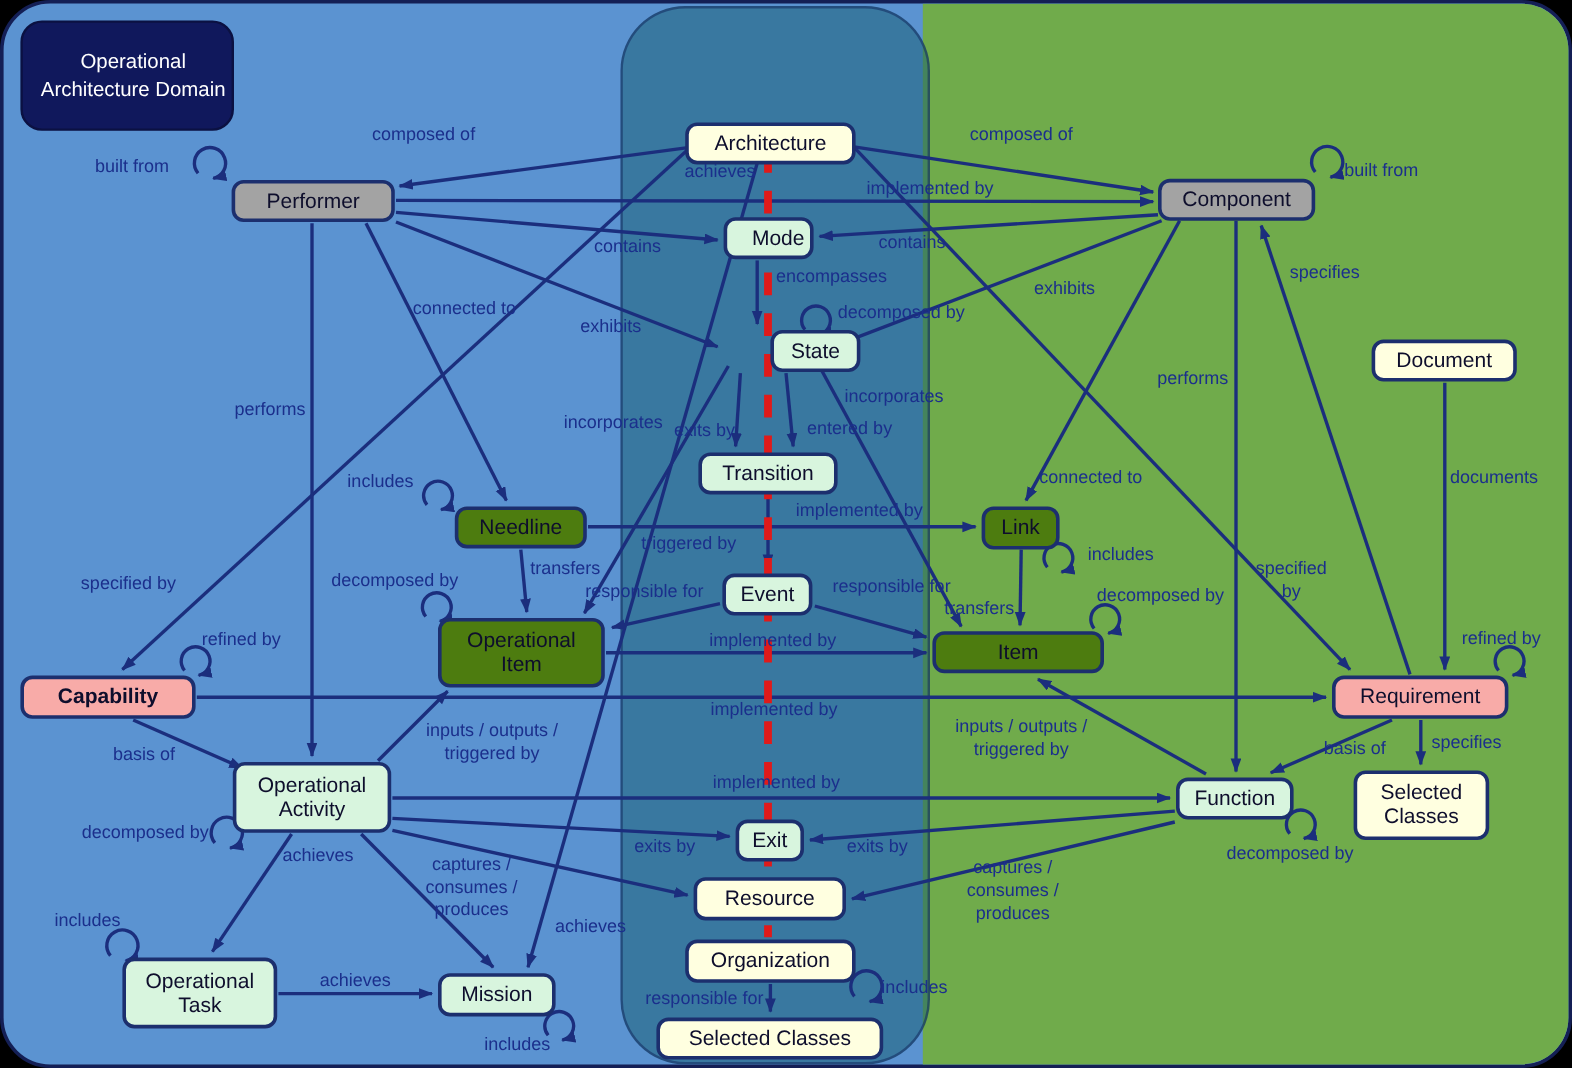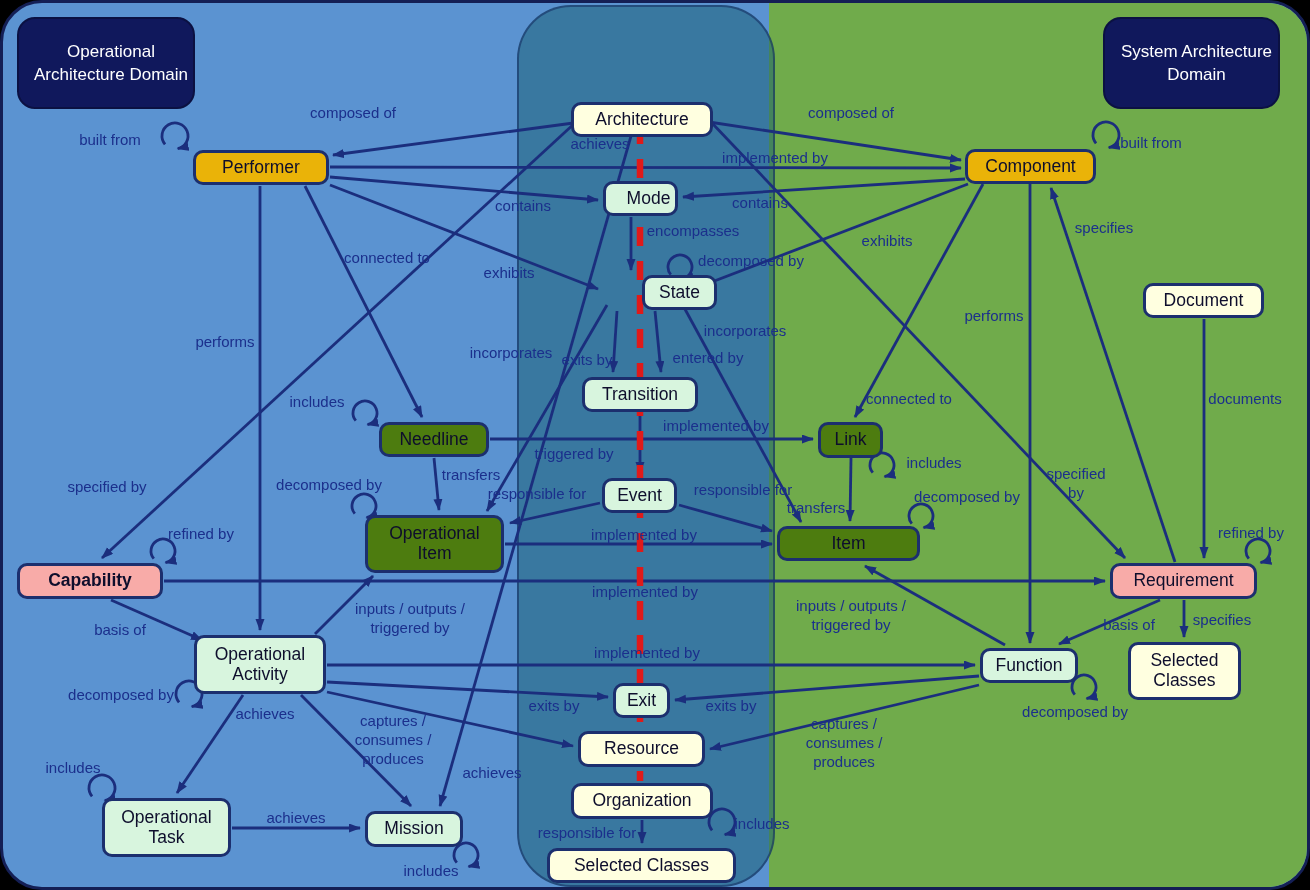--- a/index.html
+++ b/index.html
@@ -6,21 +6,21 @@
   .stage{position:relative;width:1310px;height:890px;font-family:"Liberation Sans",sans-serif;overflow:hidden;}
   .frame{position:absolute;left:0;top:0;width:1310px;height:890px;box-sizing:border-box;
          border:3px solid #141f55;border-radius:42px;background:#5b93d1;overflow:hidden;}
   .green-half{position:absolute;left:766px;top:0;width:544px;height:890px;background:#70ab4b;}
   .band{position:absolute;left:514px;top:2px;width:258px;height:882px;border-radius:54px;
         background:rgba(24,94,112,0.50);border:2px solid rgba(18,40,95,0.55);box-sizing:border-box;}
   svg.wires{position:absolute;left:0;top:0;width:1310px;height:890px;}
   .node{position:absolute;display:flex;align-items:center;justify-content:center;text-align:center;
         box-sizing:border-box;border:3px solid #1c2f6e;border-radius:10px;font-size:17.5px;
         color:#0e0e2c;white-space:pre-line;line-height:1.12;padding:1px 4px;}
-  .node.blue{background:#eab308}
+  .node.blue{background:#a3a3a3}
   .node.green{background:#d8f5de}
   .node.yellow{background:#4d7c0f}
   .node.pink{background:#f8aba8}
   .node.cream{background:#ffffe0}
   .node.navy{background:#10185c;color:#ffffff;border:2px solid #0b1142;border-radius:18px;
              font-size:17px;line-height:1.38;font-weight:400;padding-left:14px;}
   .elabel{position:absolute;transform:translate(-50%,-50%);font-size:15px;color:#1b2f8c;
           white-space:pre;text-align:center;line-height:1.25;}
 </style>
 </head>
@@ -184,15 +184,14 @@
         <div class="elabel" style="left: 964px; top: 494px;">decomposed by</div>
         <div class="elabel" style="left: 198px; top: 531px;">refined by</div>
         <div class="elabel" style="left: 1248px; top: 530px;">refined by</div>
         <div class="elabel" style="left: 118px; top: 692px;">decomposed by</div>
         <div class="elabel" style="left: 1072px; top: 709px;">decomposed by</div>
         <div class="elabel" style="left: 70px; top: 765px;">includes</div>
         <div class="elabel" style="left: 428px; top: 868px;">includes</div>
         <div class="elabel" style="left: 759px; top: 821px;">includes</div>
       </div>
     <div class="node navy" style="left:14px;top:14px;width:178px;height:92px;">Operational Architecture Domain</div>
-    <div class="node navy" style="left:1100px;top:14px;width:177px;height:92px;">System Architecture Domain</div>
   </div>
 </div>
 
 </body></html>

